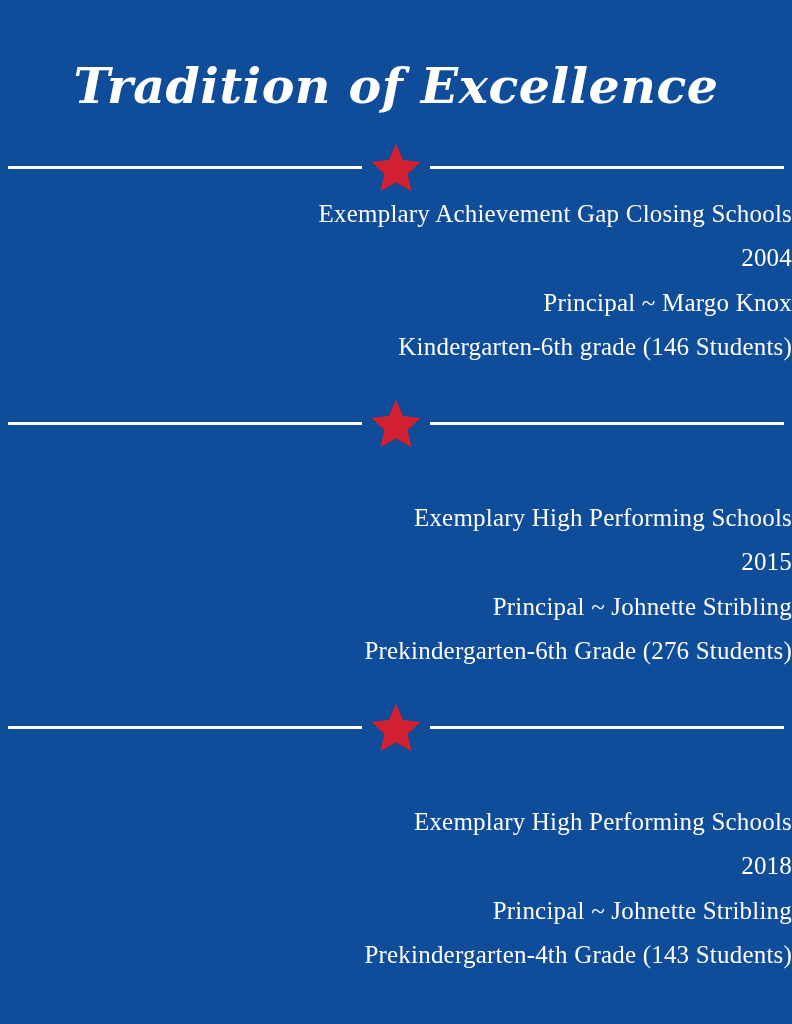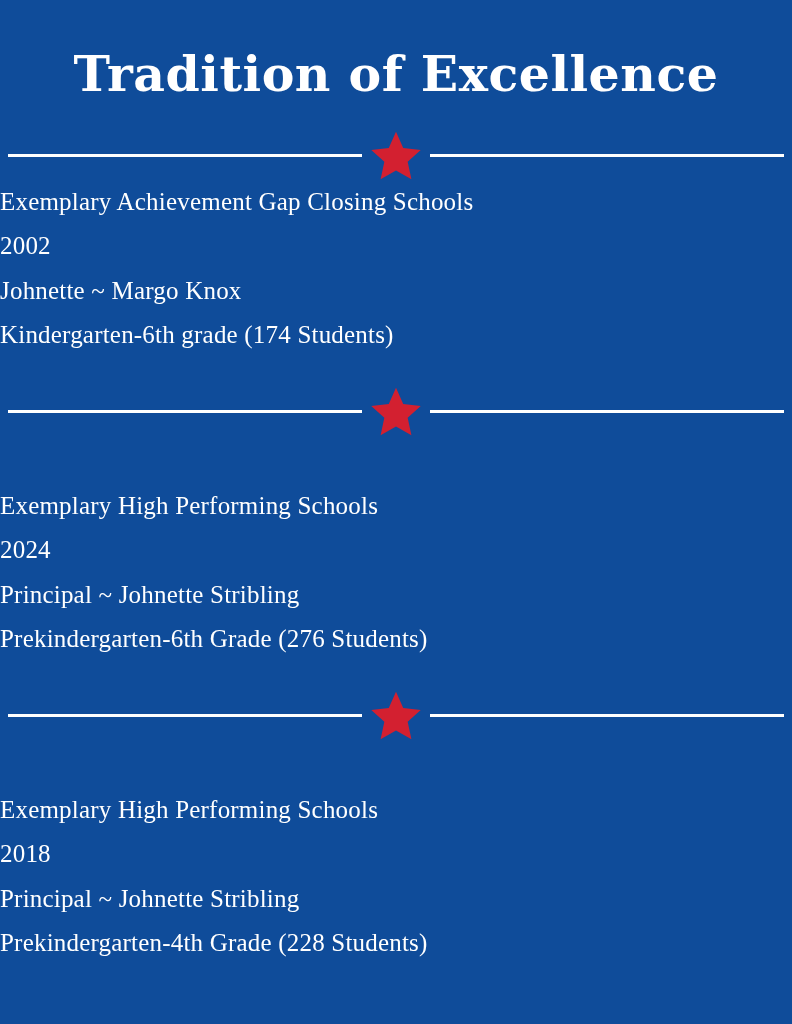--- a/index.html
+++ b/index.html
@@ -17,25 +17,26 @@
   .poster {
     position: relative;
     width: 792px;
     height: 1024px;
     background: #0f4c9a;
     box-sizing: border-box;
   }
   .title {
     text-align: center;
     font-family: "DejaVu Serif", serif;
+    font-style: italic;
     font-weight: bold;
     font-size: 49px;
     letter-spacing: 0.5px;
     color: #ffffff;
-    padding-top: 48px;
+    padding-top: 60px;
     line-height: 1.1;
     white-space: nowrap;
   }
   .divider {
     position: relative;
     height: 56px;
     margin-top: 26px;
   }
   .divider .rule {
     position: absolute;
@@ -59,21 +60,21 @@
     width: 56px;
     height: 56px;
     line-height: 1;
   }
   .divider .star svg {
     display: block;
     width: 56px;
     height: 56px;
   }
   .section {
-    text-align: left;
+    text-align: right;
   }
   .section .line {
     font-family: "Liberation Serif", serif;
     font-size: 25px;
     line-height: 1.78;
     color: #ffffff;
     letter-spacing: 0.2px;
   }
   .section.first {
     margin-top: -4px;
@@ -97,54 +98,54 @@
     <div class="rule right"></div>
     <span class="star">
       <svg viewBox="0 0 24 24" aria-hidden="true">
         <polygon points="12,1.6 15.1,8.6 22.6,9.4 17,14.5 18.6,22 12,18.2 5.4,22 7,14.5 1.4,9.4 8.9,8.6" fill="#d32030"></polygon>
       </svg>
     </span>
   </div>
 
   <div class="section first">
     <div class="line">Exemplary Achievement Gap Closing Schools</div>
-    <div class="line">2002</div>
-    <div class="line">Johnette ~ Margo Knox</div>
-    <div class="line">Kindergarten-6th grade (174 Students)</div>
+    <div class="line">2004</div>
+    <div class="line">Principal ~ Margo Knox</div>
+    <div class="line">Kindergarten-6th grade (146 Students)</div>
   </div>
 
   <div class="divider">
     <div class="rule left"></div>
     <div class="rule right"></div>
     <span class="star">
       <svg viewBox="0 0 24 24" aria-hidden="true">
         <polygon points="12,1.6 15.1,8.6 22.6,9.4 17,14.5 18.6,22 12,18.2 5.4,22 7,14.5 1.4,9.4 8.9,8.6" fill="#d32030"></polygon>
       </svg>
     </span>
   </div>
 
   <div class="section gap">
     <div class="line">Exemplary High Performing Schools</div>
-    <div class="line">2024</div>
+    <div class="line">2015</div>
     <div class="line">Principal ~ Johnette Stribling</div>
     <div class="line">Prekindergarten-6th Grade (276 Students)</div>
   </div>
 
   <div class="divider">
     <div class="rule left"></div>
     <div class="rule right"></div>
     <span class="star">
       <svg viewBox="0 0 24 24" aria-hidden="true">
         <polygon points="12,1.6 15.1,8.6 22.6,9.4 17,14.5 18.6,22 12,18.2 5.4,22 7,14.5 1.4,9.4 8.9,8.6" fill="#d32030"></polygon>
       </svg>
     </span>
   </div>
 
   <div class="section gap">
     <div class="line">Exemplary High Performing Schools</div>
     <div class="line">2018</div>
     <div class="line">Principal ~ Johnette Stribling</div>
-    <div class="line">Prekindergarten-4th Grade (228 Students)</div>
+    <div class="line">Prekindergarten-4th Grade (143 Students)</div>
   </div>
 
   <div class="spacer-bottom"></div>
 
 </div>
 
 </body></html>

